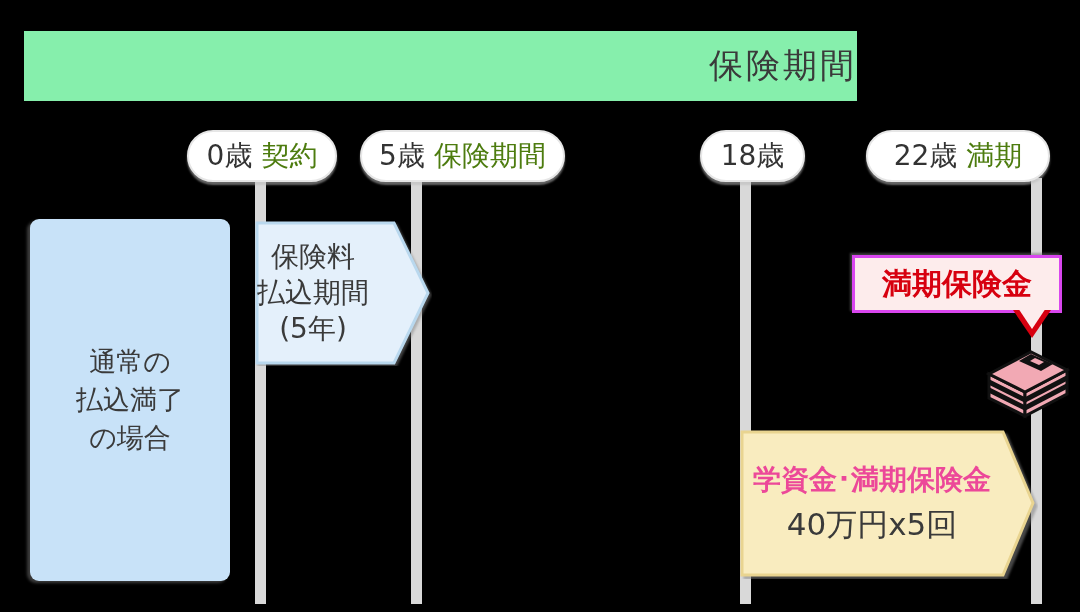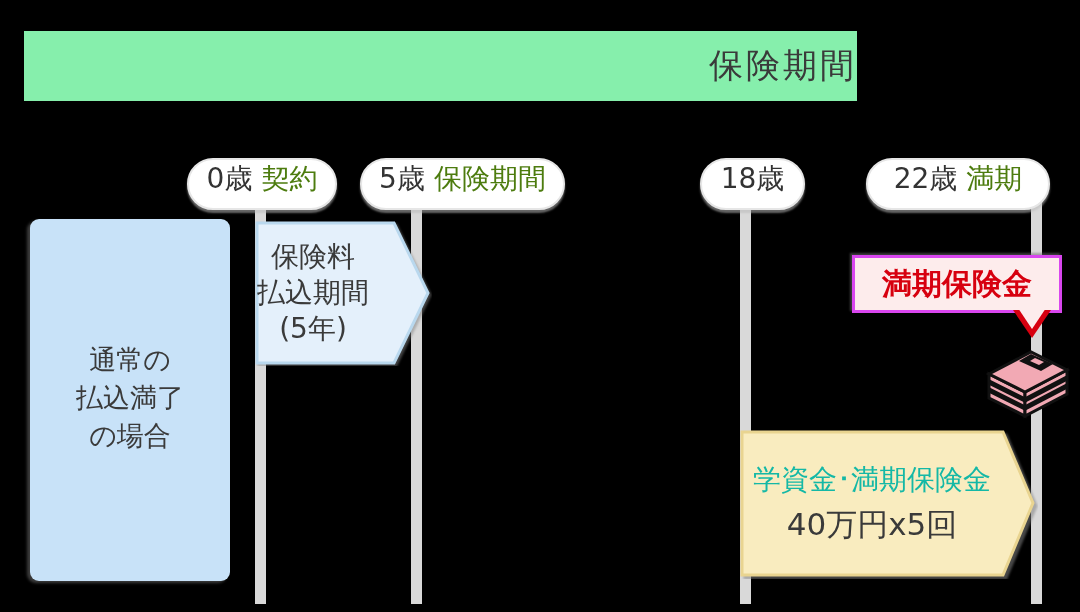--- a/index.html
+++ b/index.html
@@ -10,40 +10,40 @@
   .header-bar{position:absolute;left:24px;top:31px;width:833px;height:70px;background:#86efac;
               display:flex;align-items:center;justify-content:flex-end;z-index:2;}
   .header-bar .title{font-size:34px;font-weight:500;color:#3a3a3a;letter-spacing:3px;}
 
   
   .vline{position:absolute;top:178px;height:426px;width:11px;background:#d9d9d9;z-index:1;}
   .vline.l1{left:255px}.vline.l2{left:411px}.vline.l3{left:740px}.vline.l4{left:1031px}
 
   
   .pill{position:absolute;top:130px;height:52px;background:#ffffff;border:2px solid #e6e6e6;
-        border-radius:28px;display:flex;align-items:flex-start;justify-content:center;gap:9px;
-        box-sizing:border-box;z-index:5;box-shadow:0 3px 2px rgba(185,185,185,.55);margin-top:28px;}
+        border-radius:28px;display:flex;align-items:center;justify-content:center;gap:9px;
+        box-sizing:border-box;z-index:5;box-shadow:0 3px 2px rgba(185,185,185,.55);}
   .pill .age{font-size:28px;color:#333;font-weight:500;white-space:nowrap;}
   .pill .event{font-size:28px;color:#4d7c0f;font-weight:500;white-space:nowrap;}
   .pill.p1{left:187px;width:150px}.pill.p2{left:360px;width:205px}
   .pill.p3{left:700px;width:105px}.pill.p4{left:866px;width:184px}
   .pill .event:empty{display:none;}
 
   
   .left-box{position:absolute;left:30px;top:219px;width:200px;height:362px;background:#c8e2f8;
             border-radius:9px;display:flex;flex-direction:column;align-items:center;justify-content:center;
-            z-index:3;box-shadow:-3px 2px 3px rgba(150,150,150,.4);font-family:Liberation Mono, monospace;}
+            z-index:3;box-shadow:-3px 2px 3px rgba(150,150,150,.4);}
   .left-box .ln{font-size:27px;line-height:38px;color:#3a3a3a;font-weight:500;white-space:nowrap;}
 
   
   .shape{position:absolute;z-index:3;}
   .shape-label{position:absolute;display:flex;flex-direction:column;align-items:center;
                justify-content:center;z-index:4;}
   .premium-label .ln{font-size:28px;line-height:36px;color:#3a3a3a;font-weight:500;white-space:nowrap;}
-  .benefit-label .ln1{font-size:28px;line-height:42px;color:#14b8a6;font-weight:400;white-space:nowrap;}
+  .benefit-label .ln1{font-size:28px;line-height:42px;color:#ec4899;font-weight:700;white-space:nowrap;}
   .benefit-label .ln2{font-size:31px;line-height:46px;color:#3a3a3a;font-weight:500;white-space:nowrap;}
 
   
   .callout{position:absolute;left:852px;top:255px;width:210px;height:58px;background:#fdecec;
            border:3px solid #d946ef;box-sizing:border-box;display:flex;align-items:center;
            justify-content:center;z-index:6;box-shadow:-2px -2px 2px rgba(110,110,110,.55);}
   .callout .lbl{font-size:30px;color:#d7000f;font-weight:600;white-space:nowrap;}
   .ptr-outer{position:absolute;left:1013px;top:310px;width:0;height:0;z-index:6;
              border-left:19px solid transparent;border-right:19px solid transparent;
              border-top:28px solid #d7000f;}

